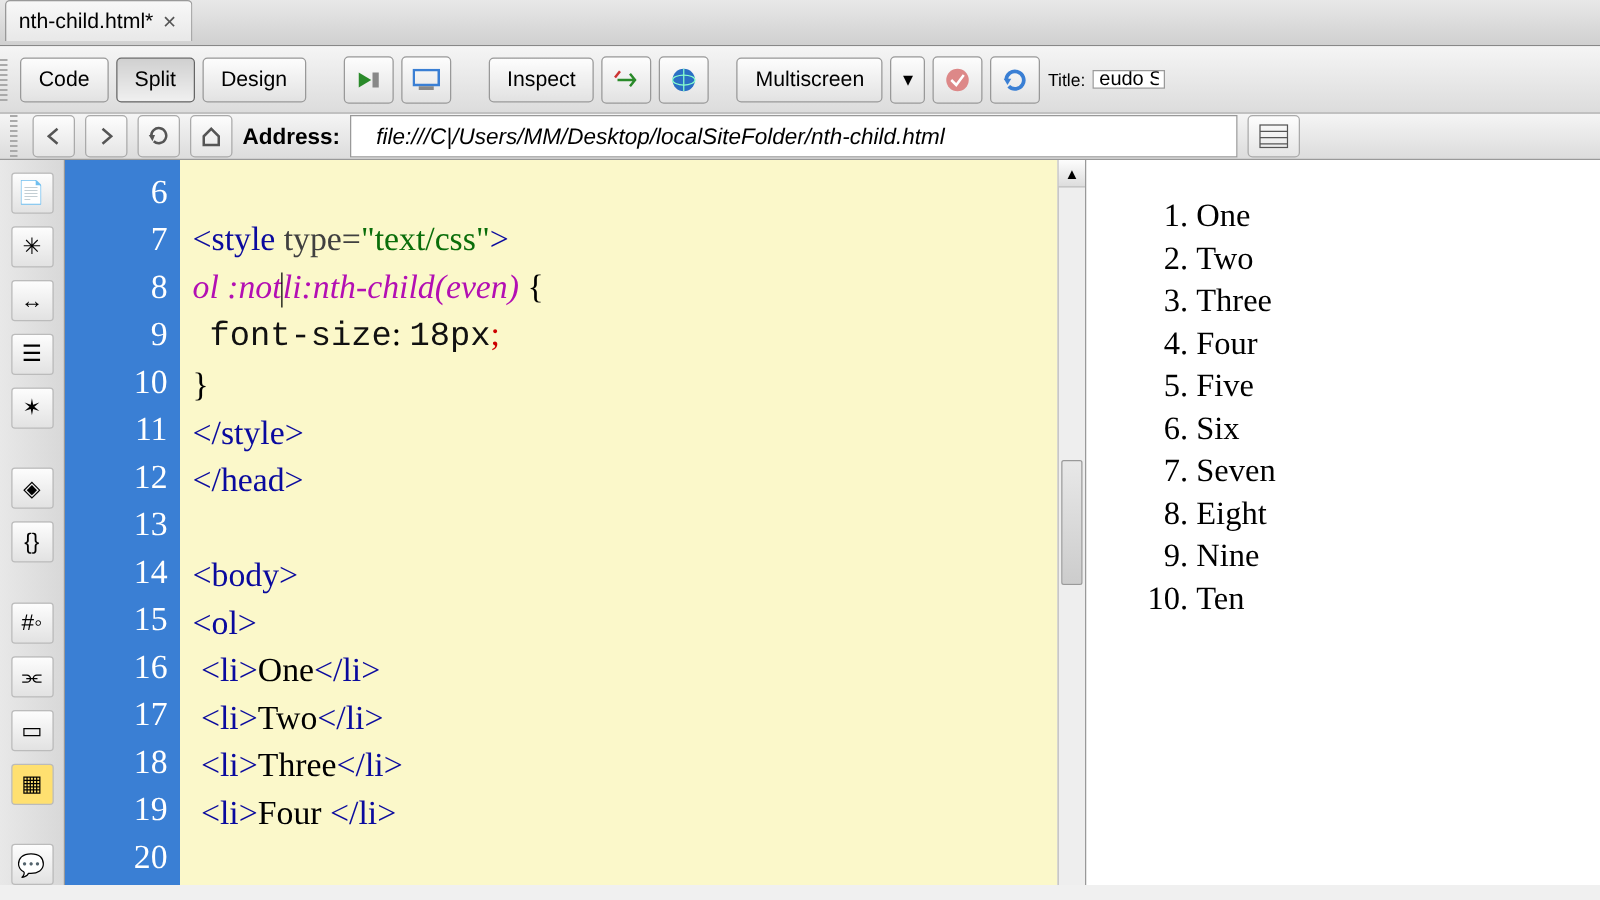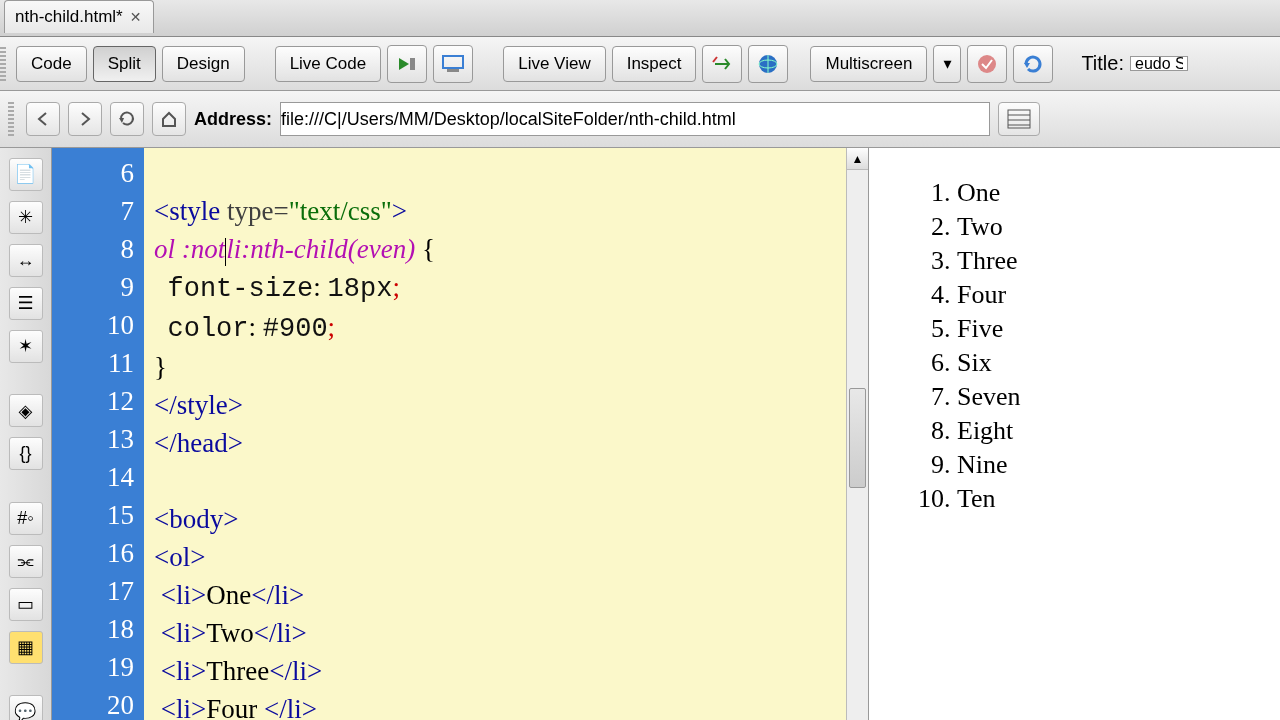--- a/index.html
+++ b/index.html
@@ -72,35 +72,35 @@
   height: 38px;
   background: linear-gradient(#fdfdfd, #e2e2e2);
   border: 1px solid #999;
   border-radius: 4px;
   display: flex;
   align-items: center;
   justify-content: center;
   cursor: pointer;
 }
 .title-label {
-  font-size: 20px;
-  margin-left: 22px;
+  font-size: 14px;
+  margin-left: 0;
 }
 .title-input {
   width: 58px;
   height: 15px;
   border: 1px solid #999;
   background: #fff;
   font-size: 16px;
   padding: 0 4px;
 }
 .address-bar {
   background: linear-gradient(#f5f5f5, #dcdcdc);
   border-bottom: 1px solid #999;
-  height: 57px;
+  height: 37px;
   display: flex;
   align-items: center;
   padding: 0 8px;
   gap: 8px;
 }
 .nav-btn {
   width: 34px;
   height: 34px;
   border: 1px solid #aaa;
   background: linear-gradient(#fdfdfd,#e5e5e5);
@@ -113,21 +113,22 @@
 .addr-label {
   font-size: 18px;
   font-weight: bold;
 }
 .addr-input {
   flex: 0 0 710px;
   height: 34px;
   border: 1px solid #999;
   background: #fff;
   font-size: 18px;
-  padding: 0 0;
+  padding: 0 20px;
+  font-style: italic;
 }
 .main {
   display: flex;
   height: calc(720px - 37px - 54px - 49px);
 }
 .left-tools {
   width: 52px;
   background: linear-gradient(90deg,#e8e8e8,#d8d8d8);
   border-right: 1px solid #999;
   display: flex;
@@ -224,35 +225,33 @@
     <span class="tab-close">✕</span>
   </div>
 </div>
 
 <div class="toolbar">
   <div class="tgrip"></div>
   <button class="tb-btn">Code</button>
   <button class="tb-btn active">Split</button>
   <button class="tb-btn">Design</button>
   <div style="width:18px"></div>
-  <button class="tb-btn">Live Code</button>
   <div class="icon-btn">
     <svg width="20" height="16">
         <polygon points="2,2 2,14 12,8" fill="#2a8a2a"></polygon>
         <rect x="13" y="2" width="5" height="12" fill="#888"></rect>
       </svg>
   </div>
   <div class="icon-btn">
     <svg width="22" height="18">
         <rect x="1" y="1" width="20" height="12" fill="none" stroke="#3a7fd4" stroke-width="2"></rect>
         <rect x="5" y="14" width="12" height="3" fill="#888"></rect>
       </svg>
   </div>
   <div style="width:18px"></div>
-  <button class="tb-btn">Live View</button>
   <button class="tb-btn">Inspect</button>
   <div class="icon-btn">
     <svg width="22" height="22">
         <path d="M4 11 L18 11 M14 6 L18 11 L14 16" stroke="#2a8a2a" stroke-width="2" fill="none"></path>
         <path d="M 6 4 L2 9" stroke="#c33" stroke-width="2"></path>
       </svg>
   </div>
   <div class="icon-btn">
     <svg width="22" height="22">
         <circle cx="11" cy="11" r="9" fill="#2a6fc4"></circle>
@@ -349,21 +348,20 @@
     <div>18</div>
     <div>19</div>
     <div>20</div>
   </div>
 
   <div class="code-area">
     <div>&nbsp;</div>
     <div><span class="c-tag">&lt;style </span><span class="c-attr">type=</span><span class="c-val">"text/css"</span><span class="c-tag">&gt;</span></div>
     <div><span class="c-sel">ol </span><span class="c-sel">:not</span><span class="cursor-caret"></span><span class="c-sel">li:nth-child(even)</span><span class="c-brace"> {</span></div>
     <div>&nbsp;&nbsp;<span class="c-prop">font-size</span><span>: </span><span class="c-prop">18px</span><span class="c-num">;</span></div>
-    <div>&nbsp;&nbsp;<span class="c-prop">color</span><span>: </span><span class="c-prop">#900</span><span class="c-num">;</span></div>
     <div><span class="c-brace">}</span></div>
     <div><span class="c-tag">&lt;/style&gt;</span></div>
     <div><span class="c-tag">&lt;/head&gt;</span></div>
     <div>&nbsp;</div>
     <div><span class="c-tag">&lt;body&gt;</span></div>
     <div><span class="c-tag">&lt;ol&gt;</span></div>
     <div>&nbsp;<span class="c-tag">&lt;li&gt;</span><span>One</span><span class="c-tag">&lt;/li&gt;</span></div>
     <div>&nbsp;<span class="c-tag">&lt;li&gt;</span><span>Two</span><span class="c-tag">&lt;/li&gt;</span></div>
     <div>&nbsp;<span class="c-tag">&lt;li&gt;</span><span>Three</span><span class="c-tag">&lt;/li&gt;</span></div>
     <div>&nbsp;<span class="c-tag">&lt;li&gt;</span><span>Four </span><span class="c-tag">&lt;/li&gt;</span></div>

